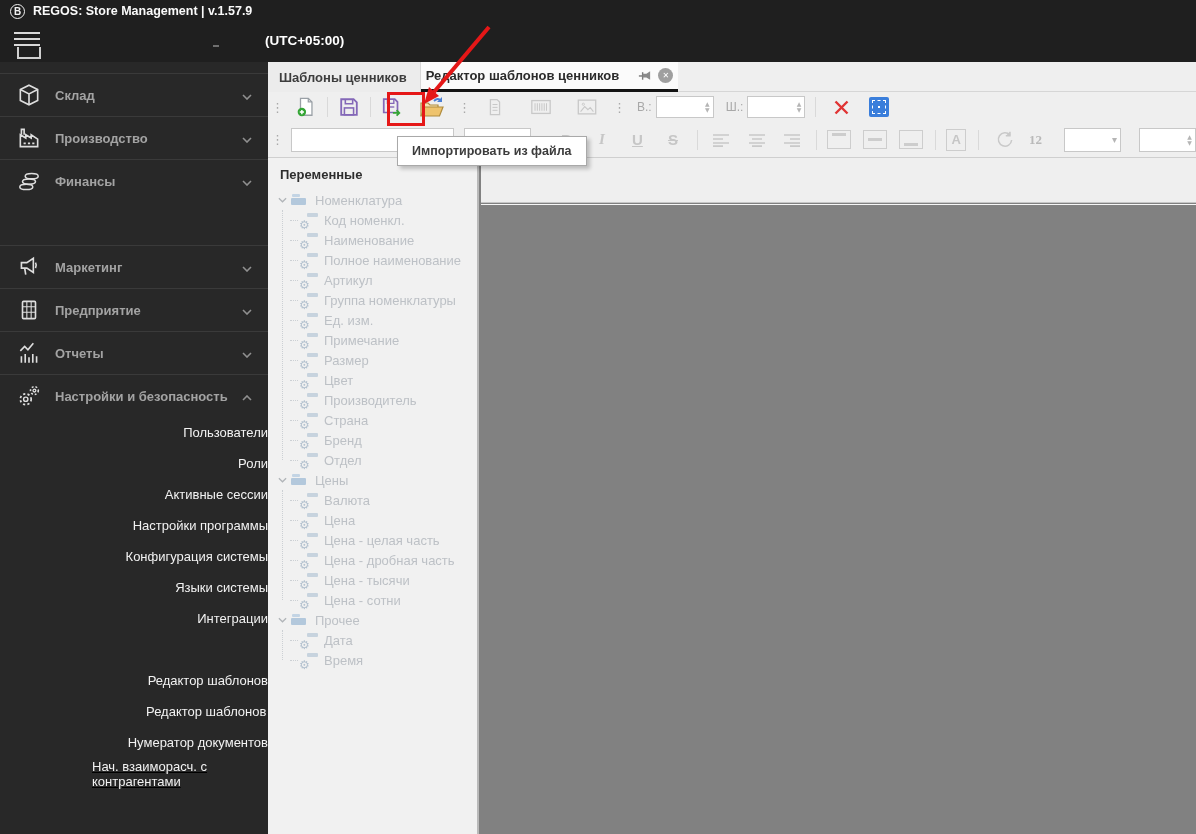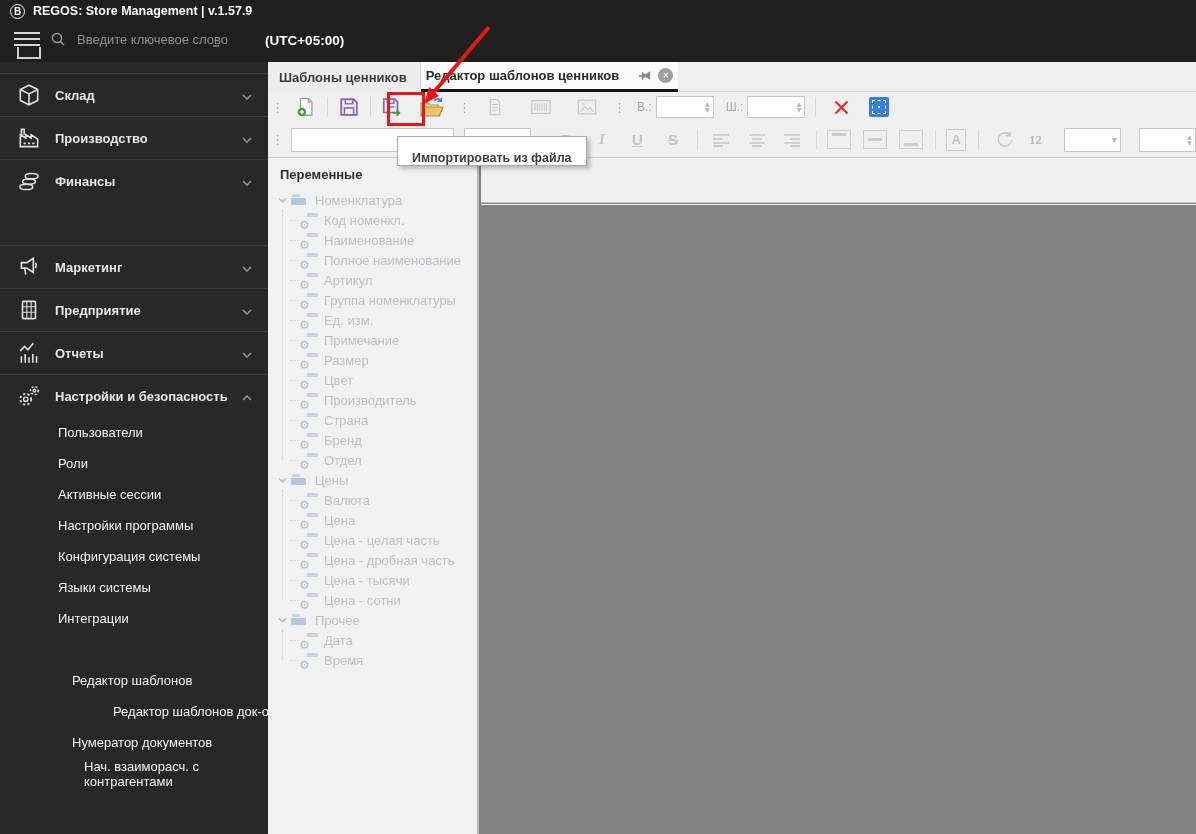--- a/index.html
+++ b/index.html
@@ -21,25 +21,25 @@
   .utc-label{position:absolute;left:265px;top:33px;color:#ffffff;font-size:13.5px;font-weight:bold;}
   .partial-icon{position:absolute;left:17px;top:47px;width:24px;height:12px;
     border:2px solid #cfcfcf;border-top:none;}
   .tiny-dash{position:absolute;left:213px;top:45px;width:6px;height:2px;background:#6f6f6f;}
 
   
   .sidebar{position:absolute;left:0;top:62px;width:268px;bottom:0;background:#282828;}
   .side-item{position:absolute;left:0;width:268px;height:43px;border-top:1px solid #3a3a3a;
     display:flex;align-items:center;cursor:pointer;}
   .side-item .sicon{width:30px;height:28px;margin-left:14px;display:flex;align-items:center;justify-content:center;}
-  .side-item .slabel{margin-left:11px;color:#e5e5e5;font-size:13px;font-weight:600;}
+  .side-item .slabel{margin-left:11px;color:#a3a3a3;font-size:13px;font-weight:600;}
   .side-item .chev{position:absolute;right:16px;}
-  .sub-item{position:absolute;left:8px;width:252px;height:31px;display:flex;align-items:center;cursor:pointer;}
+  .sub-item{position:absolute;left:16px;width:252px;height:31px;display:flex;align-items:center;cursor:pointer;justify-content:flex-end;}
   .sub-item .slabel{color:#f2f2f2;font-size:13px;font-weight:400;}
-  .pl50{padding-left:50px;} .pl64{padding-left:64px;} .pl48{padding-left:76px;}
+  .pl50{padding-left:50px;} .pl64{padding-left:64px;} .pl48{padding-left:76px;text-decoration:underline;}
   .service-row .slabel{color:#a6a6a6;font-weight:600;}
   .service-row .chev{position:absolute;left:28px;}
 
   
   .tabstrip{position:absolute;left:268px;top:62px;right:0;height:30px;background:#efefef;border-bottom:1px solid #d6d6d6;}
   .tab{position:absolute;top:0;height:30px;display:flex;align-items:center;font-size:13px;font-weight:bold;color:#3d3d3d;cursor:pointer;}
   .tab-inactive{left:0;width:153px;padding-left:11px;background:#ececec;border-right:1px solid #d8d8d8;}
   .tab-active{left:153px;width:257px;background:#fbfbfb;justify-content:center;color:#2b2b2b;
     border-bottom:3px solid #141414;}
   .tab-active .tab-label{margin-right:12px;}
@@ -96,45 +96,38 @@
   .vico .vgear{position:absolute;left:0;bottom:-3px;font-size:12px;line-height:12px;color:#b3c1cf;
     font-family:"DejaVu Sans",sans-serif;font-weight:normal;font-style:normal;}
 
   
   .rightstrip{position:absolute;left:481px;top:158px;right:0;height:45px;background:#efefef;
     border-bottom:1px solid #c6c6c6;}
   .canvas{position:absolute;left:481px;top:204px;right:0;bottom:0;background:#818181;border-top:1px solid #f6f6f6;}
 
   
   .tooltip{position:absolute;left:397px;top:136px;height:30px;line-height:28px;background:#ffffff;
-    border:1px solid #a9a9a9;padding:7px 14px;font-size:12.5px;font-weight:600;color:#3c3c3c;
+    border:1px solid #a9a9a9;padding:0 14px;font-size:12.5px;font-weight:600;color:#3c3c3c;
     box-shadow:3px 3px 4px rgba(0,0,0,.22);z-index:50;white-space:nowrap;}
   .red-box{position:absolute;left:387px;top:92px;width:38px;height:34px;border:3px solid #e51717;z-index:40;}
   .annot{position:absolute;left:0;top:0;z-index:60;pointer-events:none;}
 </style>
 </head>
 <body>
 
 <div class="screen">
 
   <div class="topbar">
     <div class="logo">B</div>
     <div class="app-title">REGOS: Store Management | v.1.57.9</div>
     <div class="hamburger">
         <i></i>
         <i></i>
         <i></i>
       </div>
-    <div class="search-row">
-      <svg width="16" height="16" viewBox="0 0 16 16" style="margin-right:9px;">
-        <circle cx="7" cy="7" r="4.6" fill="none" stroke="#9a9a9a" stroke-width="1.5"></circle>
-        <path d="M10.5 10.5L14 14" stroke="#9a9a9a" stroke-width="1.5"></path>
-      </svg>
-      <input class="search-input" placeholder="Введите ключевое слово" style="">
-    </div>
     <div class="utc-label">(UTC+05:00)</div>
     <div class="partial-icon"></div>
     <div class="tiny-dash"></div>
   </div>
 
   <div class="sidebar">
 
     <div class="side-item" style="top:11px;">
       <span class="sicon">
         <svg width="26" height="26" viewBox="0 0 24 24" fill="none" stroke="#dedede" stroke-width="1.5">

